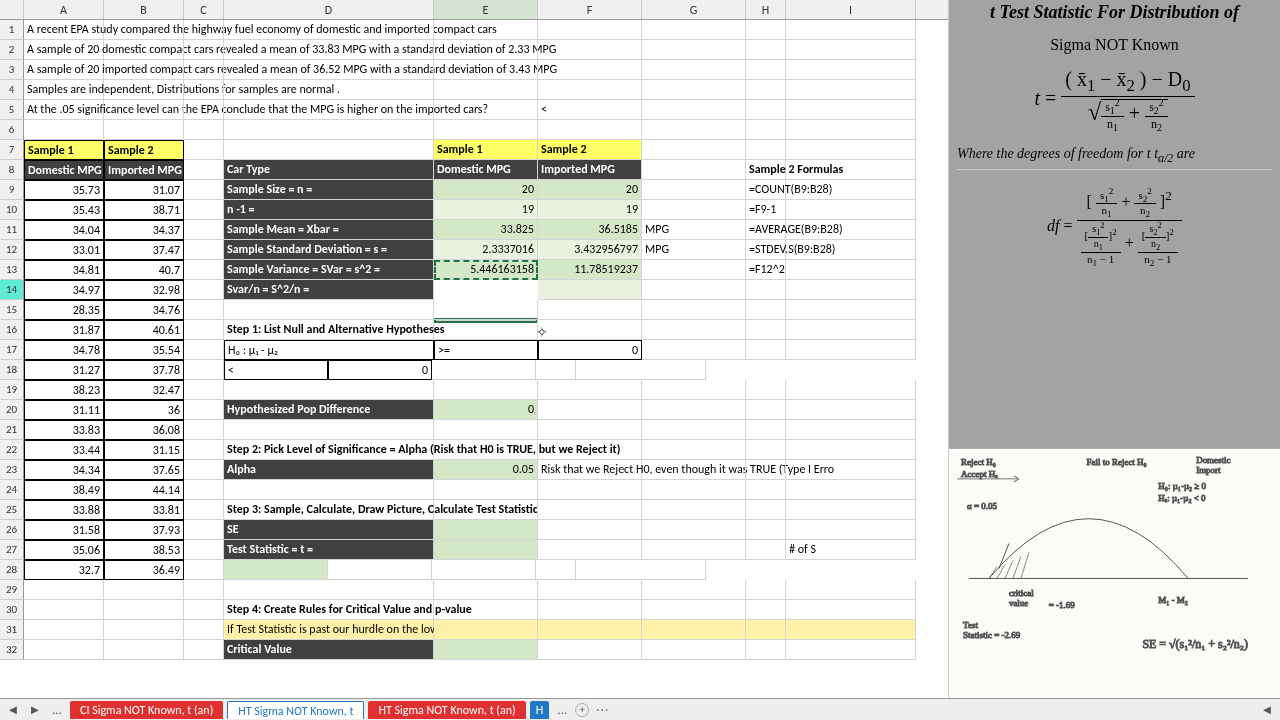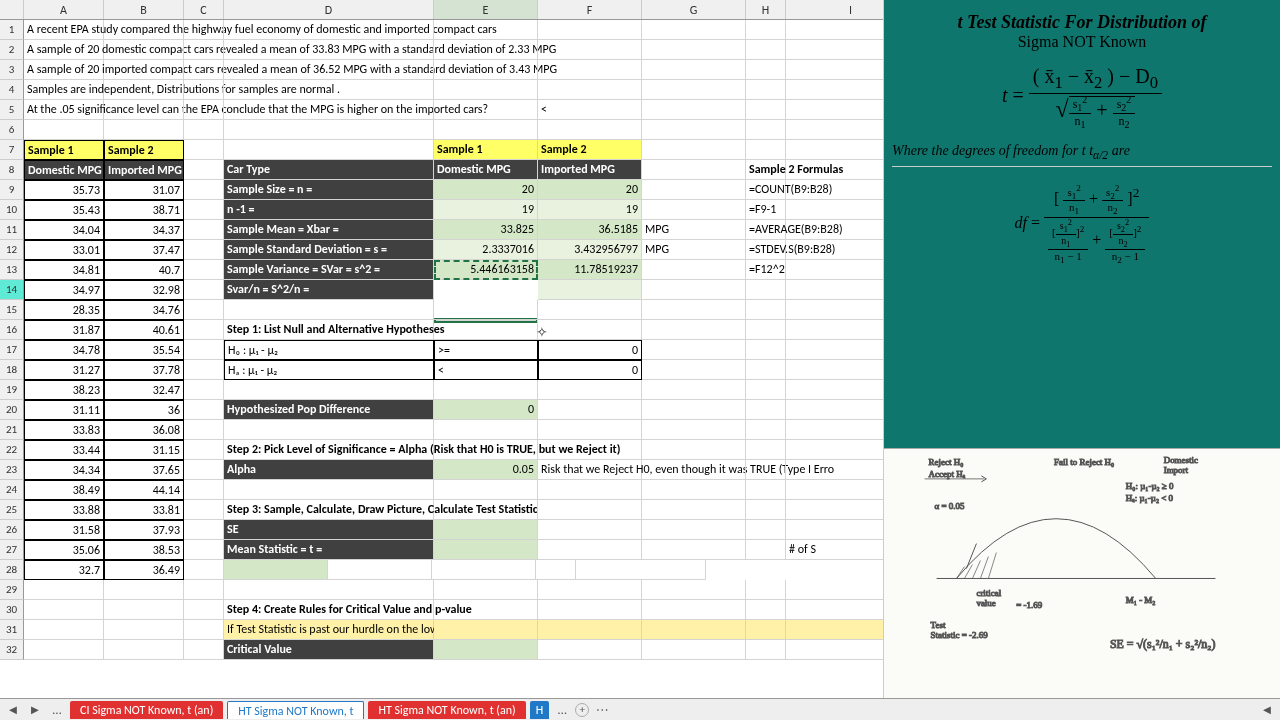--- a/index.html
+++ b/index.html
@@ -18,23 +18,23 @@
 .black-border{ border:1px solid #000 !important; }
 .bg-yellow { background:#ffff66; font-weight:bold; }
 .bg-darkblue { background:#404040; color:#fff; font-weight:bold; }
 .bg-green1 { background:#d4e8c8; }
 .bg-green2 { background:#e8f2de; }
 .bg-yellow2 { background:#fff2a8; }
 .txtr{text-align:right}.txtl{text-align:left}
 .bold{font-weight:bold}
 .dashed-sel{ outline:2px dashed #217346; outline-offset:-2px; }
 .editing{ outline:2px solid #217346; outline-offset:-2px; background:#fff;margin-top:40px; }
-.overlay-right{ position:absolute; top:0; right:0; width:397px; height:698px; background:#0f766e; border-left:1px solid #ccc; padding:12px 8px; font-family:'Times New Roman',serif; overflow:hidden;}
+.overlay-right{ position:absolute; top:0; right:0; width:332px; height:698px; background:#a3a3a3; border-left:1px solid #ccc; padding:2px 8px; font-family:'Times New Roman',serif; overflow:hidden;}
 .overlay-right .title{ font-style:italic; font-size:18px; text-align:center; font-weight:bold; }
-.overlay-right .sub{ font-size:16px; text-align:center; margin-top:0;}
+.overlay-right .sub{ font-size:16px; text-align:center; margin-top:13px;}
 .math{ font-family:'Times New Roman',serif; font-size:14px; margin:8px 0; text-align:center; }
 .frac{display:inline-block;vertical-align:middle;}
 .frac .num{display:block;border-bottom:1.2px solid #000;padding:0 4px;}
 .frac .den{display:block;padding:0 4px;}
 .sketch{ position:absolute; bottom:0; left:0; right:0; height:250px; border-top:1px solid #aaa; background:#fbfbf8; }
 .sketch svg{width:100%;height:100%}
 .tabs{ position:absolute; bottom:0; left:0; right:0; height:22px; background:#eee; display:flex; align-items:center; border-top:1px solid #999; padding:0 4px; gap:4px;}
 .tab{ height:18px; line-height:18px; padding:0 10px; font-size:12px; color:#fff; cursor:pointer; border-radius:2px 2px 0 0;}
 .tab.red{background:#e03030}.tab.blue{background:#2079c7}.tab.bluesel{background:#fff;color:#2079c7;border:1px solid #2079c7;border-bottom:none}
 .tabnav{ width:18px; text-align:center; font-size:13px; color:#555; cursor:pointer;}
@@ -260,21 +260,20 @@
         <div class="cell cF txtr" style="border: 1px solid rgb(0, 0, 0);">0</div>
         <div class="cell cG"></div>
         <div class="cell cH"></div>
         <div class="cell cI"></div>
       </div>
       <div class="row">
         <div class="rowhdr">18</div>
         <div class="cell cA black-border txtr">31.27</div>
         <div class="cell cB black-border txtr">37.78</div>
         <div class="cell cC"></div>
-        <div class="cell cD" style="border: 1px solid rgb(0, 0, 0);">Hₐ : µ₁ - µ₂</div>
         <div class="cell cE" style="border: 1px solid rgb(0, 0, 0);">&lt;</div>
         <div class="cell cF txtr" style="border: 1px solid rgb(0, 0, 0);">0</div>
         <div class="cell cG"></div>
         <div class="cell cH"></div>
         <div class="cell cI"></div>
       </div>
       <div class="row">
         <div class="rowhdr">19</div>
         <div class="cell cA black-border txtr">38.23</div>
         <div class="cell cB black-border txtr">32.47</div>
@@ -368,21 +367,21 @@
         <div class="cell cF"></div>
         <div class="cell cG"></div>
         <div class="cell cH"></div>
         <div class="cell cI"></div>
       </div>
       <div class="row">
         <div class="rowhdr">27</div>
         <div class="cell cA black-border txtr">35.06</div>
         <div class="cell cB black-border txtr">38.53</div>
         <div class="cell cC"></div>
-        <div class="cell cD bg-darkblue">Mean Statistic = t =</div>
+        <div class="cell cD bg-darkblue">Test Statistic = t =</div>
         <div class="cell cE bg-green1"></div>
         <div class="cell cF"></div>
         <div class="cell cG"></div>
         <div class="cell cH"></div>
         <div class="cell cI"># of S</div>
       </div>
       <div class="row">
         <div class="rowhdr">28</div>
         <div class="cell cA black-border txtr">32.7</div>
         <div class="cell cB black-border txtr">36.49</div>

